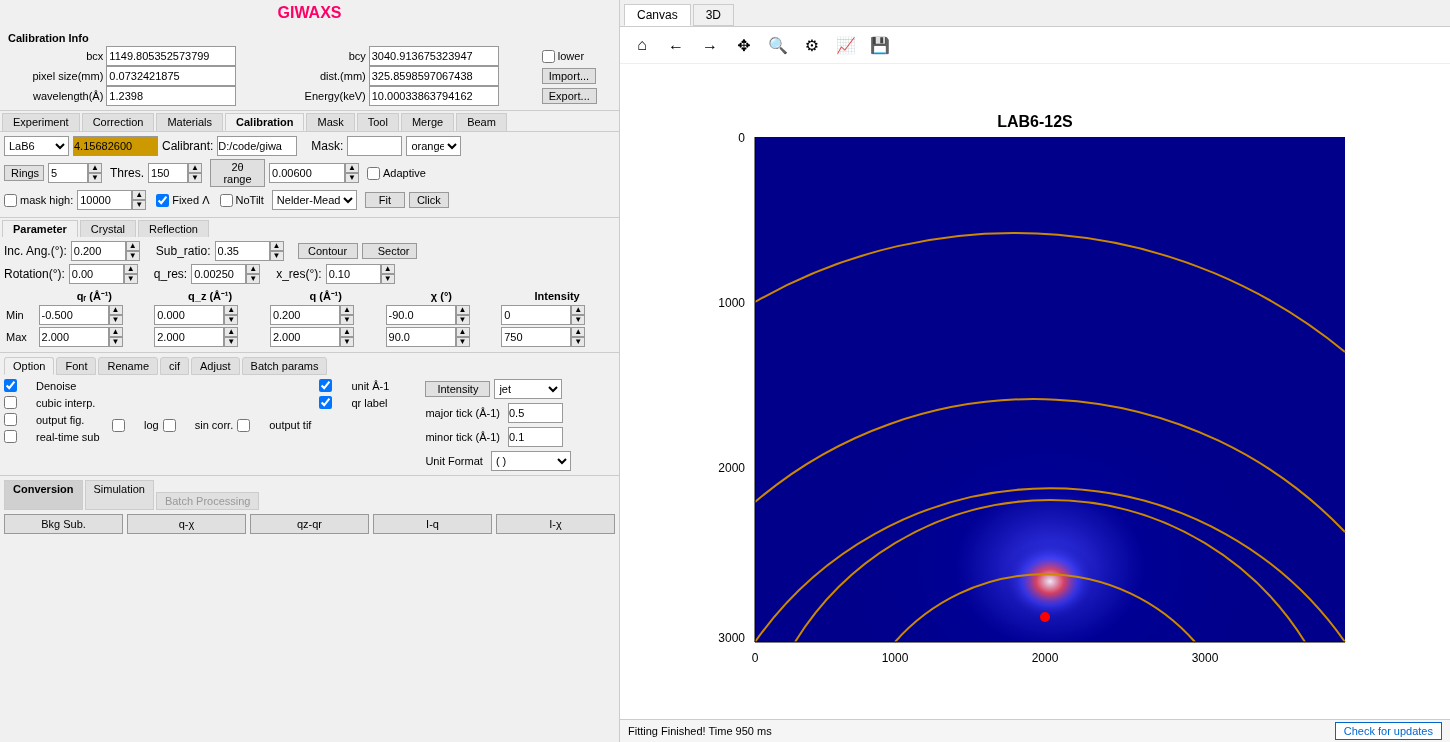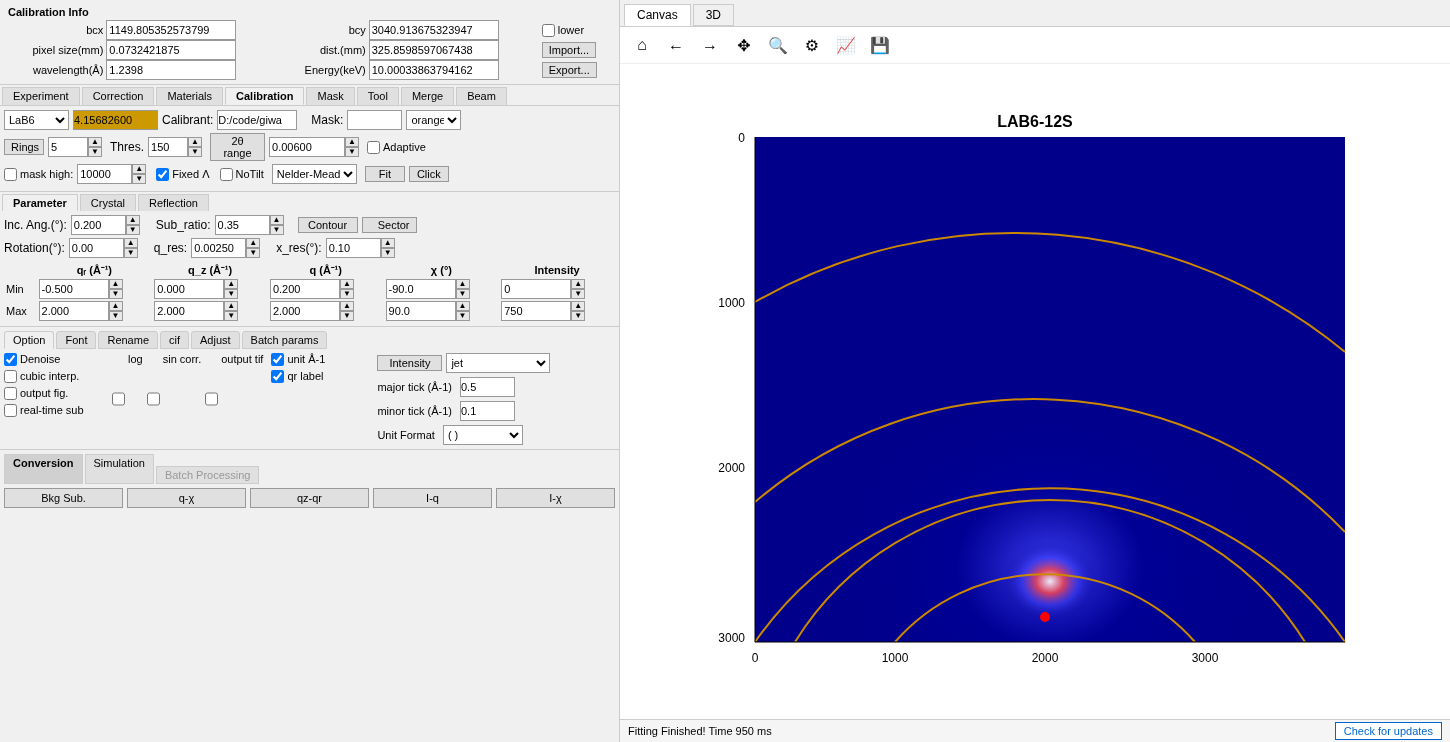--- a/index.html
+++ b/index.html
@@ -44,21 +44,21 @@
     .range-table { width: 100%; border-collapse: collapse; font-size: 11px; }
     .range-table th { text-align: center; font-size: 11px; padding: 1px 2px; }
     .range-table td { padding: 1px 2px; }
     .range-table input { width: 80px; height: 20px; font-size: 11px; border: 1px solid #999; padding: 1px 2px; }
     
     
     .options-section { border-top: 1px solid #ccc; padding: 4px; }
     .options-tabs { display: flex; margin-bottom: 4px; }
     .opt-tab { padding: 2px 8px; font-size: 11px; border: 1px solid #ccc; background: #e0e0e0; cursor: pointer; margin-right: 2px; border-radius: 3px 3px 0 0; }
     .opt-tab.active { background: #f0f0f0; border-bottom: 1px solid #f0f0f0; }
-    .opt-row { display: flex; gap: 3px; font-size: 11px; }
+    .opt-row { display: flex; align-items: center; gap: 19px; font-size: 11px; }
     .cm-row { display: flex; align-items: center; gap: 4px; font-size: 11px; }
     
     
     .conv-section { border-top: 1px solid #ccc; padding: 4px; }
     .conv-tabs { display: flex; margin-bottom: 4px; }
     .conv-tab { padding: 2px 8px; font-size: 11px; border: 1px solid #ccc; background: #e0e0e0; cursor: pointer; margin-right: 2px; }
     .conv-tab.active { background: #d0d0d0; font-weight: bold; }
     .conv-tab.disabled { color: #999; margin-top: 12px; }
     .conv-buttons { display: flex; gap: 4px; }
     .conv-btn { flex: 1; padding: 3px 0; font-size: 11px; background: #e0e0e0; border: 1px solid #999; cursor: pointer; }
@@ -87,20 +87,21 @@
     
     select { font-size: 11px; }
   </style>
 </head>
 <body>
 
 <div class="main-container">
 
   <div class="left-panel">
 
+    <div class="app-title">GIWAXS</div>
 
     <div class="calib-info">
       <div class="section-header">Calibration Info</div>
       <table style="width:100%; font-size:11px; border-collapse:collapse;">
         <tbody>
             <tr>
           <td style="text-align:right; padding:1px 3px;">bcx</td>
           <td><input class="calib-input" style="width: 130px;" value="1149.805352573799"></td>
           <td style="text-align:right; padding:1px 3px;">bcy</td>
           <td><input class="calib-input" style="width: 130px;" value="3040.913675323947"></td>
@@ -433,21 +434,21 @@
             </label>
           <label class="opt-row">
               <input type="checkbox" checked="" style=""> 
               <span>qr label</span>
             </label>
         </div>
 
         <div style="display:flex; flex-direction:column; gap:4px; margin-left:8px;">
           <div class="cm-row">
             <button class="small-btn" style="width:65px;">Intensity</button>
-            <select class="dropdown-select" style="width:104px;">
+            <select class="dropdown-select" style="width:68px;">
               <option>jet</option>
               <option>viridis</option>
               <option>plasma</option>
             </select>
           </div>
           <div class="cm-row">
             <span>major tick (Å-1)</span>
             <input style="width: 55px; height: 20px; font-size: 11px; border: 1px solid rgb(153, 153, 153); margin-left: 4px;" value="0.5">
           </div>
           <div class="cm-row">

